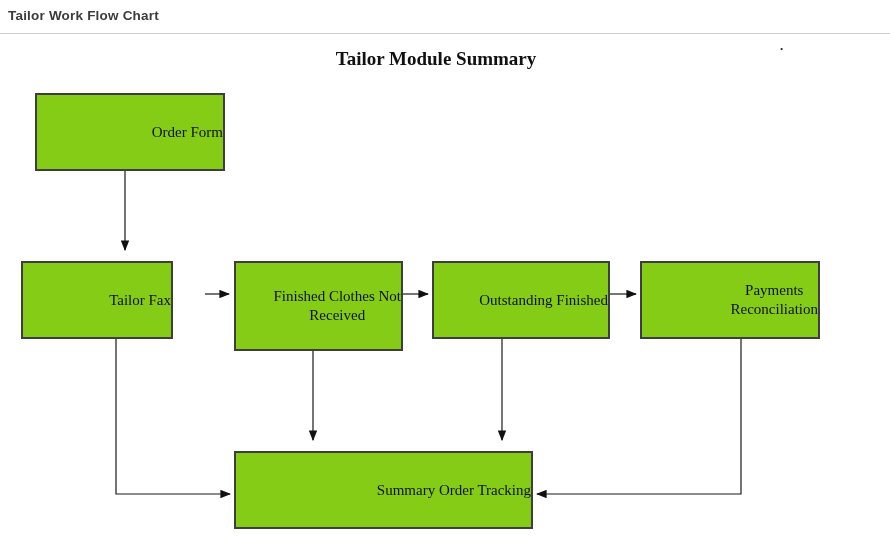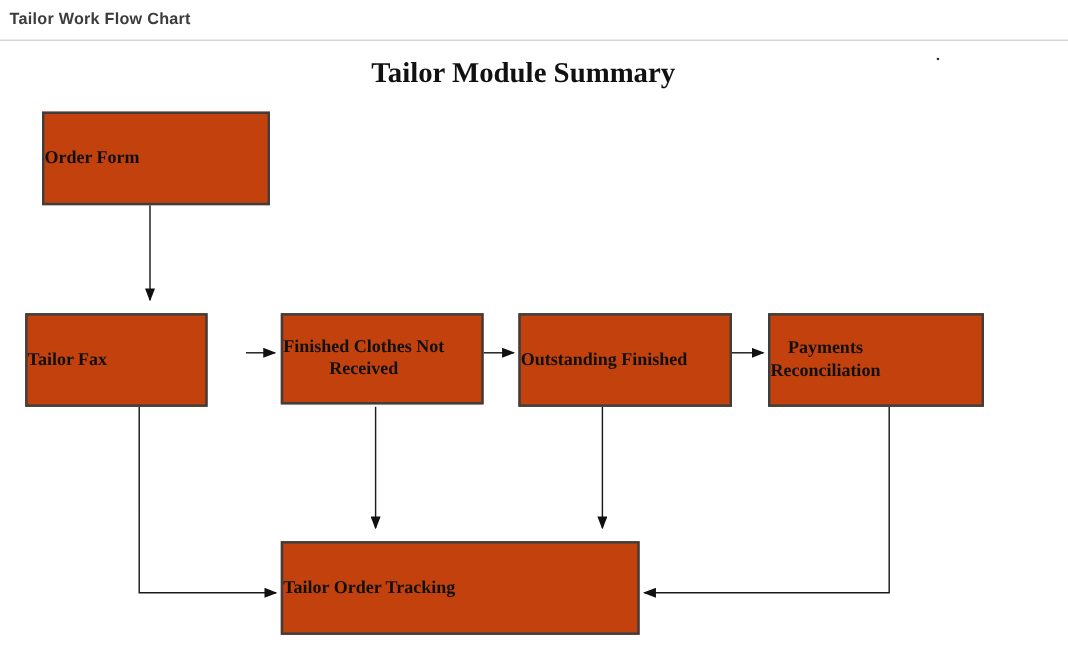--- a/index.html
+++ b/index.html
@@ -30,21 +30,21 @@
     height: 0;
     border-top: 1px solid #cccccc;
   }
   .diagram-title {
     position: absolute;
     left: 0;
     top: 48px;
     width: 872px;
     text-align: center;
     font-family: "Liberation Serif", serif;
-    font-size: 24px;
+    font-size: 19px;
     font-weight: bold;
     color: #111111;
   }
   .stray-dot {
     position: absolute;
     left: 780px;
     top: 38px;
     font-family: "Liberation Serif", serif;
     font-size: 13px;
     font-weight: bold;
@@ -61,29 +61,29 @@
     fill: none;
     stroke: #1a1a1a;
     stroke-width: 1.2;
   }
   #edge-layer marker path {
     fill: #111111;
     stroke: none;
   }
   .node {
     position: absolute;
-    background: #c2410c;
+    background: #84cc16;
     border: 2px solid #3e3e3e;
     display: flex;
     align-items: center;
-    justify-content: flex-start;
+    justify-content: flex-end;
     text-align: center;
     font-family: "Liberation Serif", serif;
     font-size: 15px;
-    font-weight: bold;
+    font-weight: normal;
     color: #111111;
     line-height: 19px;
     white-space: pre-line;
   }
 </style>
 </head>
 <body>
 
 <div id="root">
 
@@ -107,21 +107,21 @@
       <polyline points="610,294 636,294" marker-end="url(#arrowhead)"></polyline>
       <polyline points="116,339 116,494 230,494" marker-end="url(#arrowhead)"></polyline>
       <polyline points="313,339 313,440" marker-end="url(#arrowhead)"></polyline>
       <polyline points="502,339 502,440" marker-end="url(#arrowhead)"></polyline>
       <polyline points="741,339 741,494 537,494" marker-end="url(#arrowhead)"></polyline>
     </svg>
 
   <div id="canvas">
       <div class="node" style="left: 35px; top: 93px; width: 190px; height: 78px;"><span>Order Form</span></div>
       <div class="node" style="left: 21px; top: 261px; width: 152px; height: 78px;"><span>Tailor Fax</span></div>
-      <div class="node" style="left: 234px; top: 261px; width: 169px; height: 76px;"><span>Finished Clothes Not
+      <div class="node" style="left: 234px; top: 261px; width: 169px; height: 90px;"><span>Finished Clothes Not
 Received</span></div>
       <div class="node" style="left: 432px; top: 261px; width: 178px; height: 78px;"><span>Outstanding Finished</span></div>
       <div class="node" style="left: 640px; top: 261px; width: 180px; height: 78px;"><span>Payments
 Reconciliation</span></div>
-      <div class="node" style="left: 234px; top: 451px; width: 299px; height: 78px;"><span>Tailor Order Tracking</span></div>
+      <div class="node" style="left: 234px; top: 451px; width: 299px; height: 78px;"><span>Summary Order Tracking</span></div>
     </div>
 
 </div>
 
 </body></html>

